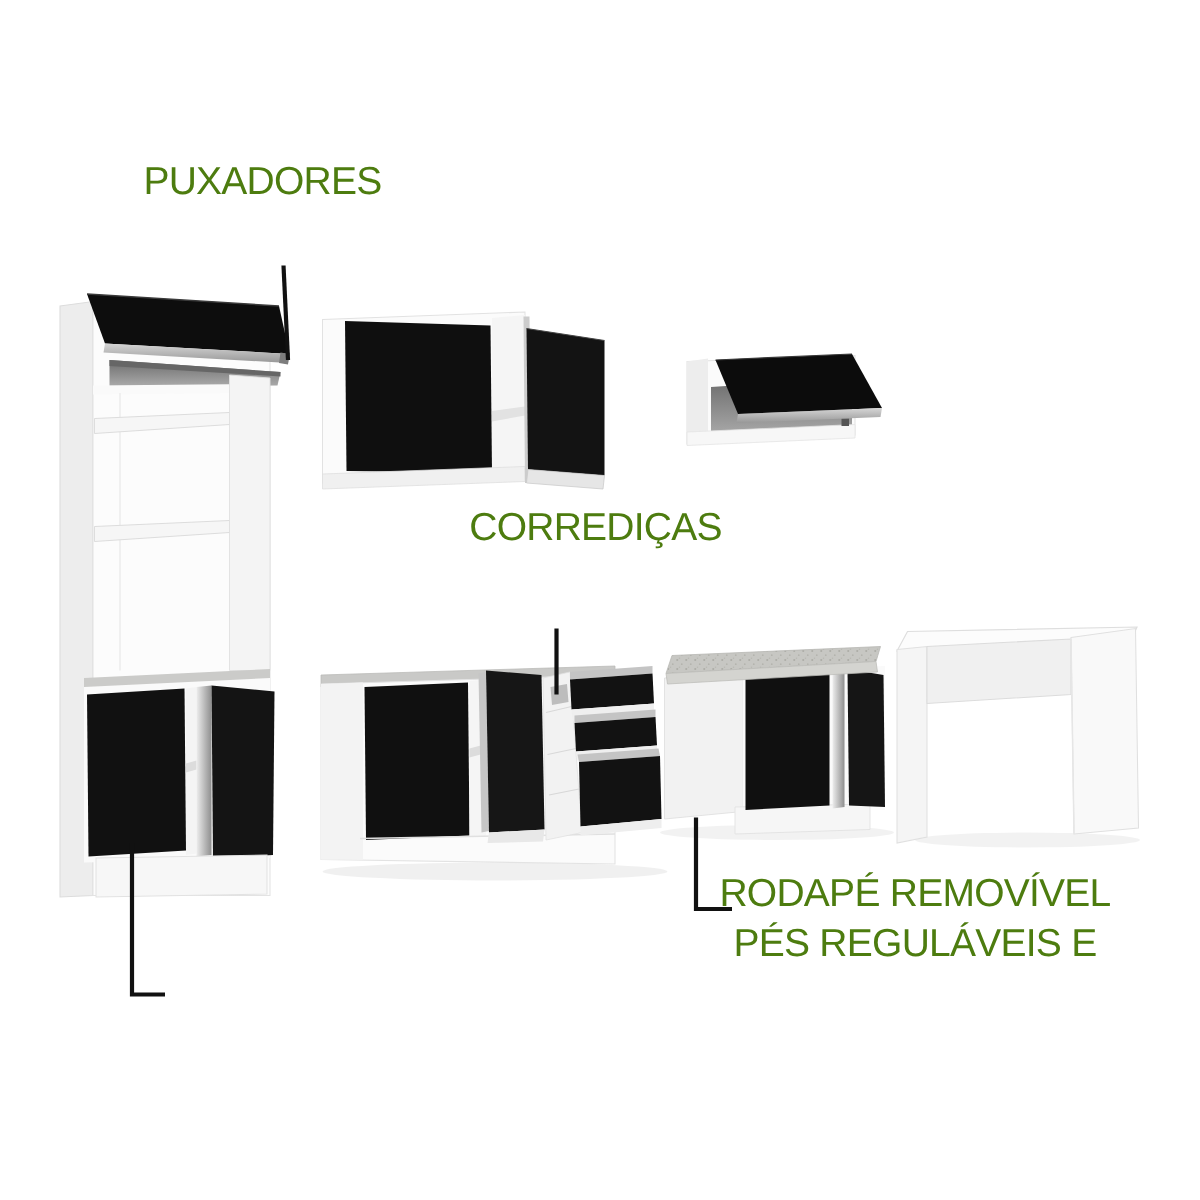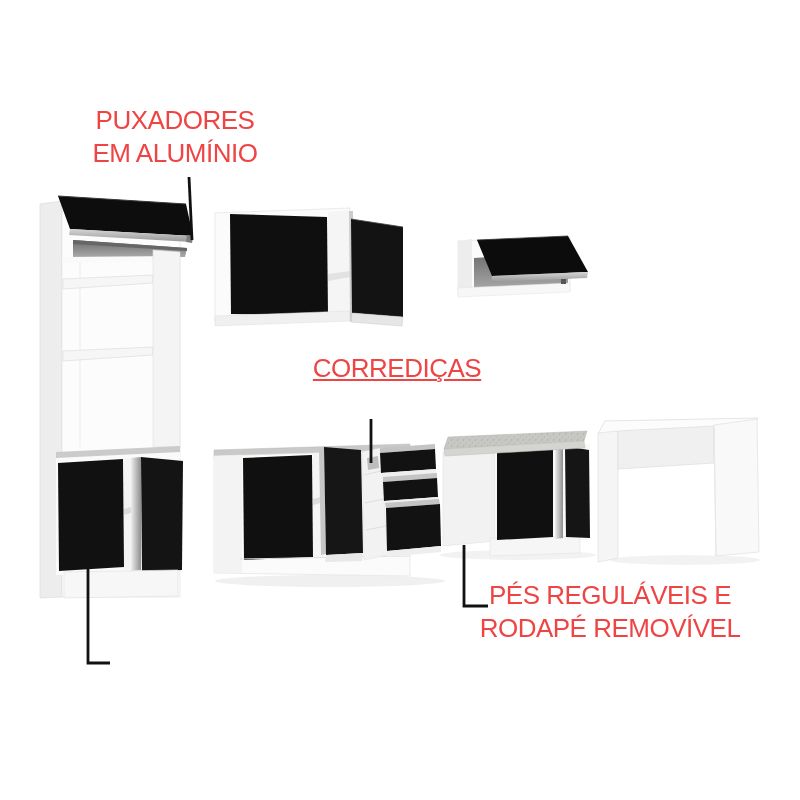--- a/index.html
+++ b/index.html
@@ -1,20 +1,20 @@
 <!DOCTYPE html>
 <html><head>
 <meta charset="utf-8">
 <style>
   html,body{margin:0;padding:0;background:#ffffff;}
   .canvas{position:relative;width:800px;height:800px;background:#ffffff;overflow:hidden;
           font-family:"Liberation Sans",sans-serif;}
   .art{position:absolute;left:0;top:0;}
   .callout{position:absolute;font-size:26px;line-height:33px;letter-spacing:-0.5px;
-           color:#ef4444;text-align:center;white-space:nowrap;}
+           color:#4d7c0f;text-align:center;white-space:nowrap;}
   .callout div{white-space:nowrap;}
 </style>
 </head>
 <body>
 
 <div class="canvas">
 
   <svg class="art" width="800" height="800" viewBox="0 0 800 800">
     <defs>
       <linearGradient id="aluV" x1="0" y1="0" x2="1" y2="0">
@@ -136,28 +136,27 @@
     <g stroke="#111111" stroke-width="2.8" fill="none">
       <path d="M189,177 L192,240"></path>
       <path d="M371,419 L371,463"></path>
       <path d="M88,562 L88,663 L110,663"></path>
       <path d="M464,545 L464,606 L488,606"></path>
     </g>
   </svg>
 
   <div class="callout" style="left:75px;top:104px;width:200px;">
     <div>PUXADORES</div>
-    <div>EM ALUMÍNIO</div>
   </div>
 
-  <div class="callout" style="left:287px;top:352px;width:220px;text-decoration:underline;">
+  <div class="callout" style="left:287px;top:335px;width:220px;">
     <div>CORREDIÇAS</div>
   </div>
 
   <div class="callout" style="left:91px;top:609px;width:260px;">
   </div>
 
   <div class="callout" style="left:470px;top:579px;width:280px;">
+    <div>RODAPÉ REMOVÍVEL</div>
     <div>PÉS REGULÁVEIS E</div>
-    <div>RODAPÉ REMOVÍVEL</div>
   </div>
 
 </div>
 
 </body></html>

